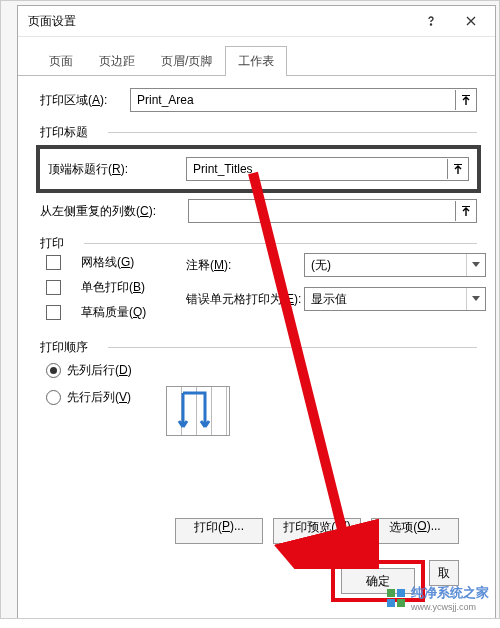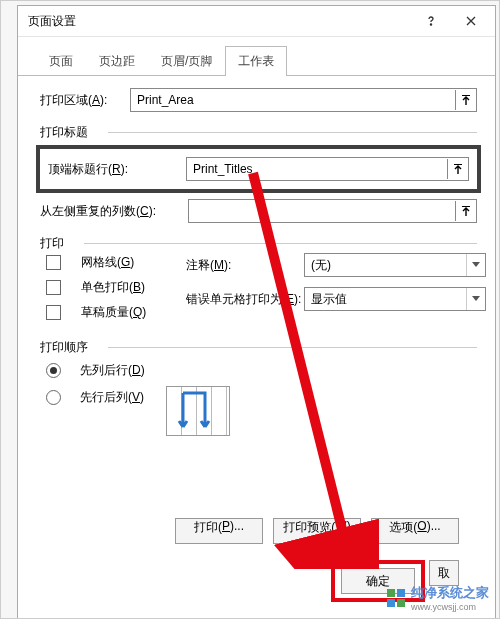--- a/index.html
+++ b/index.html
@@ -24,21 +24,21 @@
 .chk{display:flex;align-items:center;gap:20px;}
 .chk .box{width:13px;height:13px;border:1px solid #666;background:#fff;}
 .right-col{position:absolute;left:168px;top:247px;width:300px;}
 .right-row{display:flex;align-items:center;margin-bottom:10px;}
 .right-row .lbl{width:118px;}
 .select{flex:1;display:flex;align-items:center;border:1px solid #888;background:#fff;height:22px;}
 .select .val{flex:1;padding:0 6px;}
 .select .dd{width:18px;height:100%;display:flex;align-items:center;justify-content:center;border-left:1px solid #ccc;}
 .order-section{margin-top:14px;}
 .radios{display:flex;flex-direction:column;gap:10px;margin-left:6px;margin-top:6px;}
-.radio{display:flex;align-items:center;gap:19px;}
+.radio{display:flex;align-items:center;gap:6px;}
 .radio .dot{width:13px;height:13px;border:1px solid #666;border-radius:50%;display:flex;align-items:center;justify-content:center;}
 .radio.sel .dot::after{content:"";width:7px;height:7px;border-radius:50%;background:#333;display:block;}
 .order-img{position:absolute;left:148px;top:380px;width:62px;height:48px;border:1px solid #999;background:repeating-linear-gradient(90deg,#fff,#fff 14px,#bbb 14px,#bbb 15px),repeating-linear-gradient(0deg,#fff,#fff 22px,#bbb 22px,#bbb 23px);}
 .order-img .arrow{position:absolute;left:6px;top:4px;}
 .btnbar{display:flex;justify-content:flex-end;gap:10px;padding:6px 18px;margin-top:auto;}
 .btn{min-width:86px;height:24px;border:1px solid #999;background:#f4f4f4;display:flex;align-items:flex-start;justify-content:center;font-size:12px;}
 .okbar{display:flex;justify-content:flex-end;gap:10px;padding:10px 18px 14px;}
 .okbtn{min-width:72px;height:24px;border:1px solid #999;background:#f4f4f4;display:flex;align-items:center;justify-content:center;}
 .ok-highlight{border:4px solid #e30613;padding:4px 6px;margin-right:-6px;}
 u{text-decoration:underline;}

